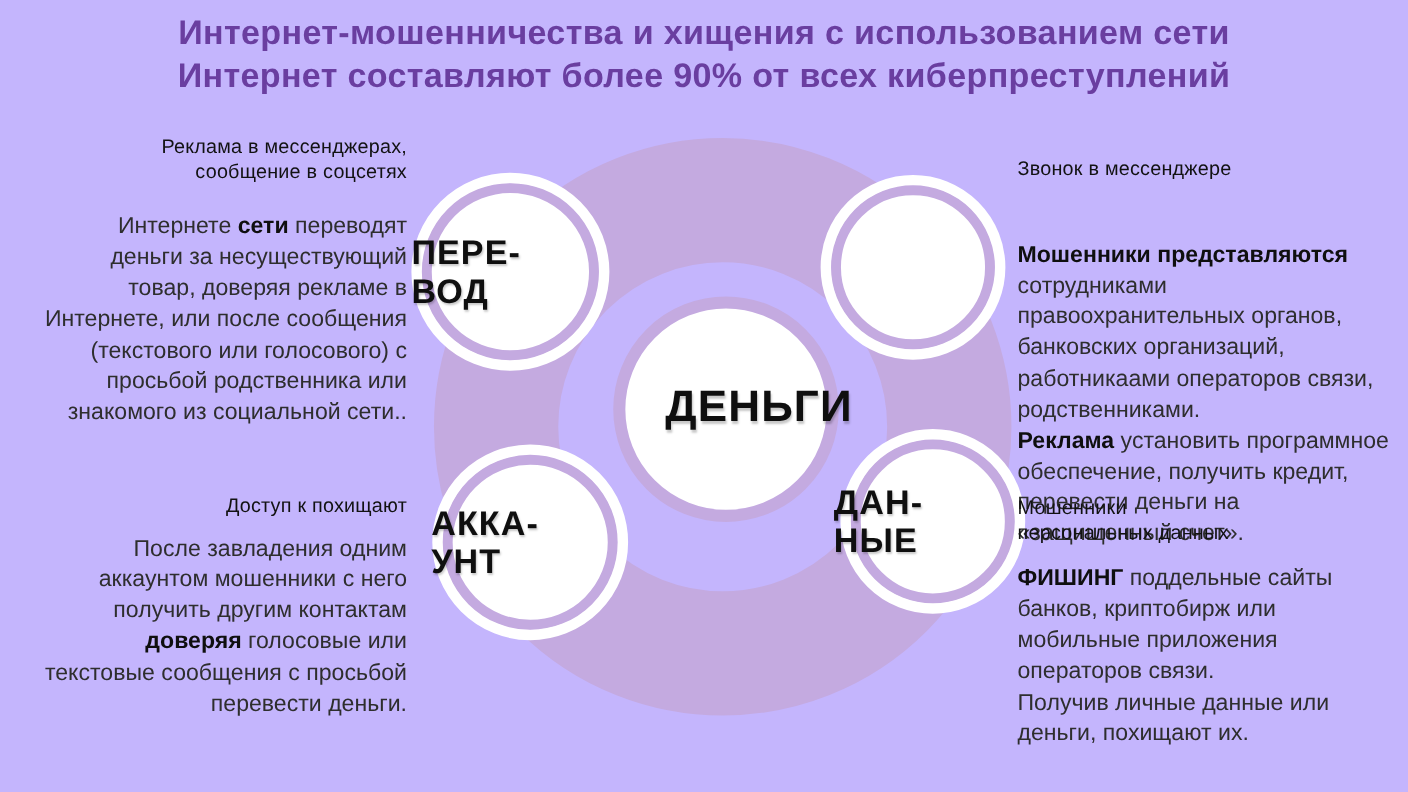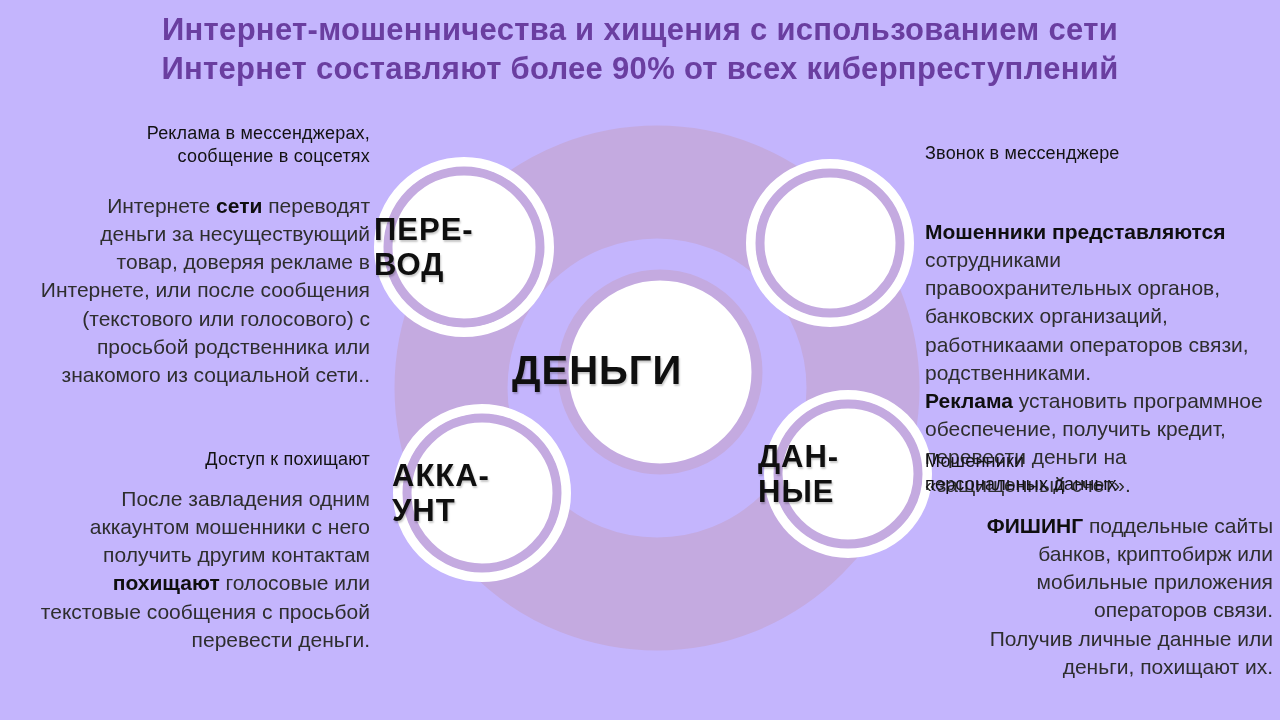--- a/index.html
+++ b/index.html
@@ -13,21 +13,21 @@
     font-size:31px; font-weight:800; letter-spacing:0.3px;
     color:#6A3EA0; line-height:1.27; white-space:pre-line;
   }
   .diagram-svg { position:absolute; left:0; top:0; }
   .node-label {
     position:absolute; text-align:left; font-weight:800; color:#0f0f0f;
     font-size:31px; line-height:35px; letter-spacing:1px; white-space:pre-line;
     text-shadow:1px 2px 2px rgba(0,0,0,0.22);
   }
   .center-label {
-    position:absolute; left:512px; top:346px; width:230px; text-align:left;
+    position:absolute; left:575px; top:346px; width:230px; text-align:center;
     font-size:40px; line-height:48px; font-weight:800; color:#0f0f0f;
     letter-spacing:1px; text-shadow:1px 2px 2px rgba(0,0,0,0.22);
   }
   .col { position:absolute; }
   .col-left  { text-align:right; }
   .col-right { text-align:left; }
   .h {
     position:absolute; font-weight:400; color:#121212; font-size:18px;
     line-height:1.25; white-space:pre-line; letter-spacing:0.2px;
   }
@@ -71,27 +71,27 @@
 УНТ</div>
   <div class="node-label" style="left:758px; top:439px; width:180px;">ДАН-
 НЫЕ</div>
 
   <div class="col col-left">
     <div class="h" style="left:16px; top:122px; width:354px;">Реклама в мессенджерах,
 сообщение в соцсетях</div>
     <p class="para" style="left:40px; top:192px; width:330px;"><span class="seg">Интернете </span><span class="seg b">сети</span><span class="seg"> переводят деньги за несуществующий товар, доверяя рекламе в Интернете, или после сообщения (текстового или голосового) с просьбой родственника или знакомого из социальной сети..</span></p>
 
     <div class="h" style="left:16px; top:448px; width:354px;">Доступ к похищают</div>
-    <p class="para" style="left:40px; top:485px; width:330px;"><span class="seg">После завладения одним аккаунтом мошенники с него получить другим контактам </span><span class="seg b">похищают</span><span class="seg"> голосовые или текстовые сообщения с просьбой перевести деньги.</span></p>
+    <p class="para" style="left:40px; top:485px; width:330px;"><span class="seg">После завладения одним аккаунтом мошенники с него получить другим контактам </span><span class="seg b">доверяя</span><span class="seg"> голосовые или текстовые сообщения с просьбой перевести деньги.</span></p>
   </div>
 
   <div class="col col-right">
     <div class="h" style="left:925px; top:142px; width:350px;">Звонок в мессенджере</div>
     <p class="para" style="left:925px; top:170px; width:348px;margin-top:48px;"><span class="seg b">Мошенники представляются</span><span class="seg"> сотрудниками правоохранительных органов, банковских организаций, работникаами операторов связи, родственниками.
 </span><span class="seg b">Реклама</span><span class="seg"> установить программное обеспечение, получить кредит, перевести деньги на «защищенный счет».</span></p>
 
     <div class="h" style="left:925px; top:450px; width:350px;">Мошенники
 персональных данных</div>
-    <p class="para" style="left:925px; top:512px; width:348px;text-align:right;"><span class="seg b">ФИШИНГ</span><span class="seg"> поддельные сайты банков, криптобирж или мобильные приложения операторов связи.
+    <p class="para" style="left:925px; top:512px; width:348px;"><span class="seg b">ФИШИНГ</span><span class="seg"> поддельные сайты банков, криптобирж или мобильные приложения операторов связи.
 Получив личные данные или деньги, похищают их.</span></p>
   </div>
 
 </div>
 
 </body></html>

